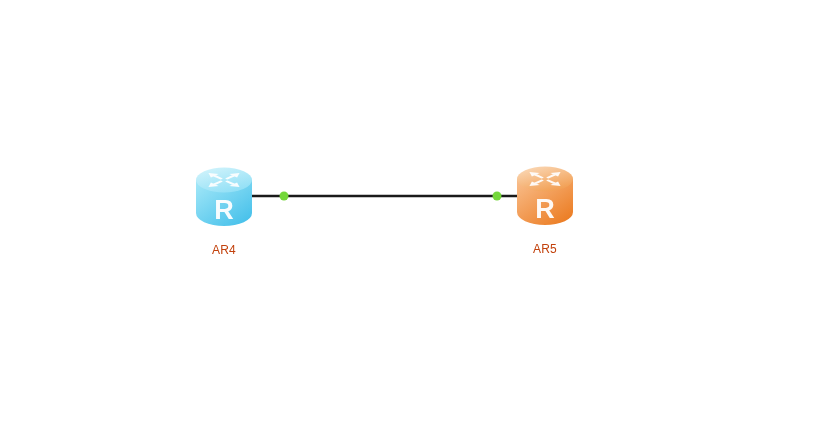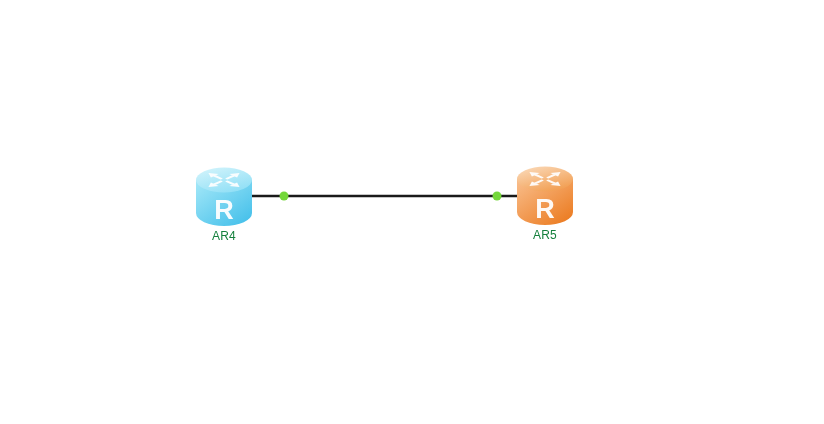--- a/index.html
+++ b/index.html
@@ -26,25 +26,25 @@
     position: absolute;
     width: 56px;
     cursor: default;
   }
   .router-svg {
     display: block;
     width: 56px;
     height: 62px;
   }
   .node-label {
-    margin-top: 2px;
+    margin-top: 16px;
     width: 100%;
     text-align: center;
     font-size: 12px;
-    color: #15803d;
+    color: #c2410c;
     letter-spacing: 0.2px;
     user-select: none;
   }
   .icon-letter {
     font-family: "Liberation Sans", sans-serif;
     font-weight: bold;
   }
 </style>
 </head>
 <body>

